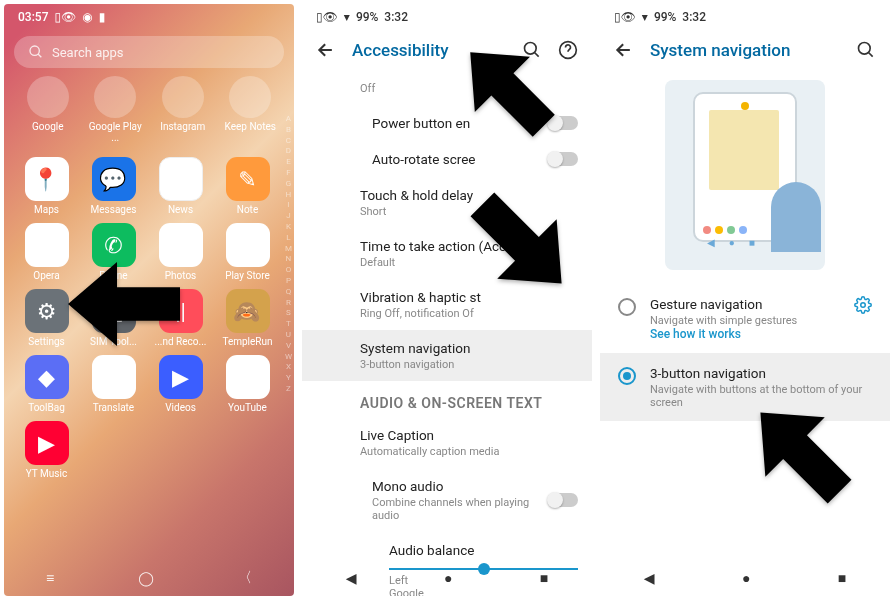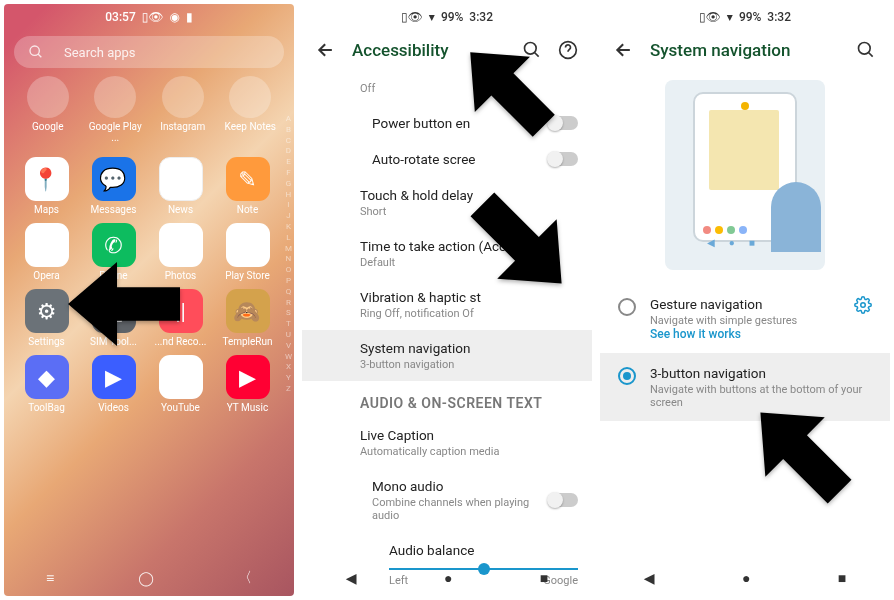--- a/index.html
+++ b/index.html
@@ -1,56 +1,56 @@
 <!DOCTYPE html>
 <html><head>
 <meta charset="utf-8">
 <style>
   * { box-sizing: border-box; margin: 0; padding: 0; font-family: Roboto, Arial, sans-serif; }
   body { background: #fff; width: 894px; height: 600px; display: flex; gap: 8px; padding: 4px; }
   .phone { flex: 1; position: relative; overflow: hidden; border-radius: 4px; }
 
   
   .p1 { background: linear-gradient(135deg, #d4566b 5%, #e8a875 30%, #f4d4b0 45%, #e8a875 60%, #c8756b 80%, #a85560 100%); }
-  .status-bar { display: flex; justify-content: center; align-items: center; padding: 6px 14px; font-size: 12px; color: #fff; font-weight: 500; }
+  .status-bar { display: flex; justify-content: flex-start; align-items: center; padding: 6px 14px; font-size: 12px; color: #fff; font-weight: 500; }
   .status-left, .status-right { display: flex; gap: 6px; align-items: center; }
   .p1 .status-bar { color:#fff; }
-  .search-pill { margin: 6px 10px 6px; background: rgba(255,255,255,0.25); border-radius: 20px; padding: 8px 14px; display: flex; align-items: center; gap: 20px; color: rgba(255,255,255,0.85); font-size: 13px; }
+  .search-pill { margin: 6px 10px 6px; background: rgba(255,255,255,0.25); border-radius: 20px; padding: 8px 14px; display: flex; align-items: center; gap: 8px; color: rgba(255,255,255,0.85); font-size: 13px; }
   .search-pill svg { width:16px; height:16px; opacity:.8; }
   .folder-row { display:flex; justify-content:space-around; padding: 2px 10px 8px; }
   .folder { text-align:center; color:#fff; font-size:10px; width:56px; }
   .folder-circle { width:42px; height:42px; border-radius:50%; background:rgba(255,255,255,0.25); margin:0 auto 3px; }
   .app-grid { display:grid; grid-template-columns: repeat(4,1fr); gap: 8px 2px; padding: 6px 14px 6px 10px; }
   .app { text-align:center; color:#fff; font-size:10px; }
   .app-icon { width:44px; height:44px; border-radius:11px; margin:0 auto 3px; display:flex; align-items:center; justify-content:center; font-size:22px; color:#fff; position:relative; }
   .az-index { position:absolute; right: 2px; top: 110px; font-size:8px; color:rgba(255,255,255,0.5); line-height:1.35; text-align:center; }
   .navbar { position:absolute; bottom:0; left:0; right:0; height:36px; display:flex; justify-content:space-around; align-items:center; }
   .navbar-white span{ color:#fff; opacity:.9; }
   .navbar-dark span{ color:#333; }
   .navbar span { font-size:14px; }
 
   
   .p2, .p3 { background:#fff; }
   .p2 .status-bar, .p3 .status-bar { color:#333; }
   .header { display:flex; align-items:center; gap:16px; padding: 10px 14px; }
-  .header-title { font-size:17px; font-weight:500; color:#14532d; flex:1; }
+  .header-title { font-size:17px; font-weight:500; color:#0369a1; flex:1; }
   .header svg { width:20px; height:20px; }
   .settings-list { padding-left: 58px; font-size: 13px; }
   .settings-item { padding: 10px 14px 10px 0; }
   .settings-item .primary { color:#222; font-size:13.5px; }
   .settings-item .secondary { color:#888; font-size:11px; margin-top:2px; }
   .toggle-row { display:flex; align-items:center; justify-content:space-between;margin-left:12px; }
   .toggle { width:30px; height:14px; background:#ccc; border-radius:8px; position:relative; margin-left:10px; flex-shrink:0;}
   .toggle::after { content:''; position:absolute; width:16px; height:16px; background:#f1f1f1; border-radius:50%; top:-1px; left:-1px; box-shadow:0 1px 2px rgba(0,0,0,.3);}
   .selected-row { background:#eee; margin-left:-58px; padding-left:58px; }
   .section-header { color:#777; font-size:14px; font-weight:600; letter-spacing:.5px; padding: 14px 0 6px; }
   .slider-row { padding-right:14px;margin-left:29px; }
   .slider-track { height:2px; background:#1a96cc; margin:10px 0 4px; position:relative; }
   .slider-track::after{ content:''; position:absolute; left:50%; top:-5px; width:12px; height:12px; background:#1a96cc; border-radius:50%; transform:translateX(-50%);}
-  .slider-ends{display:flex; justify-content:space-between; font-size:11px; color:#888;}
+  .slider-ends{display:flex; justify-content:space-between; font-size:11px; color:#888;flex-direction:column;}
 
   .illustration { margin:10px auto 14px; width:160px; height:190px; background:#e9f0f4; border-radius:8px; position:relative; overflow:hidden;}
   .illu-phone{ position:absolute; left:28px; top:12px; width:104px; height:150px; background:#fff; border:2px solid #ccd5db; border-radius:10px;}
   .illu-note{ position:absolute; left:44px; top:30px; width:70px; height:80px; background:#f4e6b0; border-radius:2px;}
   .illu-pin{ position:absolute; left:76px; top:22px; width:8px;height:8px;background:#f4b400;border-radius:50%;}
   .illu-hand{ position:absolute; right:4px; bottom:18px; width:50px; height:70px; background:#8ab4d8; border-radius:30px 30px 0 0;}
   .illu-dots{ position:absolute; left:38px; bottom:36px; display:flex; gap:4px;}
   .illu-dots span{width:8px;height:8px;border-radius:50%;}
   .illu-navline{position:absolute; left:42px; bottom:22px; display:flex; gap:14px; font-size:10px; color:#6aa9d8;}
 
@@ -162,20 +162,24 @@
         <div class="app-icon ic-record">||</div>
         <div>...nd Reco...</div>
       </div>
       <div class="app">
         <div class="app-icon ic-temple">🙈</div>
         <div>TempleRun</div>
       </div>
       <div class="app">
         <div class="app-icon ic-toolbag">◆</div>
         <div>ToolBag</div>
+      </div>
+      <div class="app">
+        <div class="app-icon ic-translate">G文</div>
+        <div>Translate</div>
       </div>
       <div class="app">
         <div class="app-icon ic-videos">▶</div>
         <div>Videos</div>
       </div>
       <div class="app">
         <div class="app-icon ic-youtube">▶</div>
         <div>YouTube</div>
       </div>
       <div class="app">

